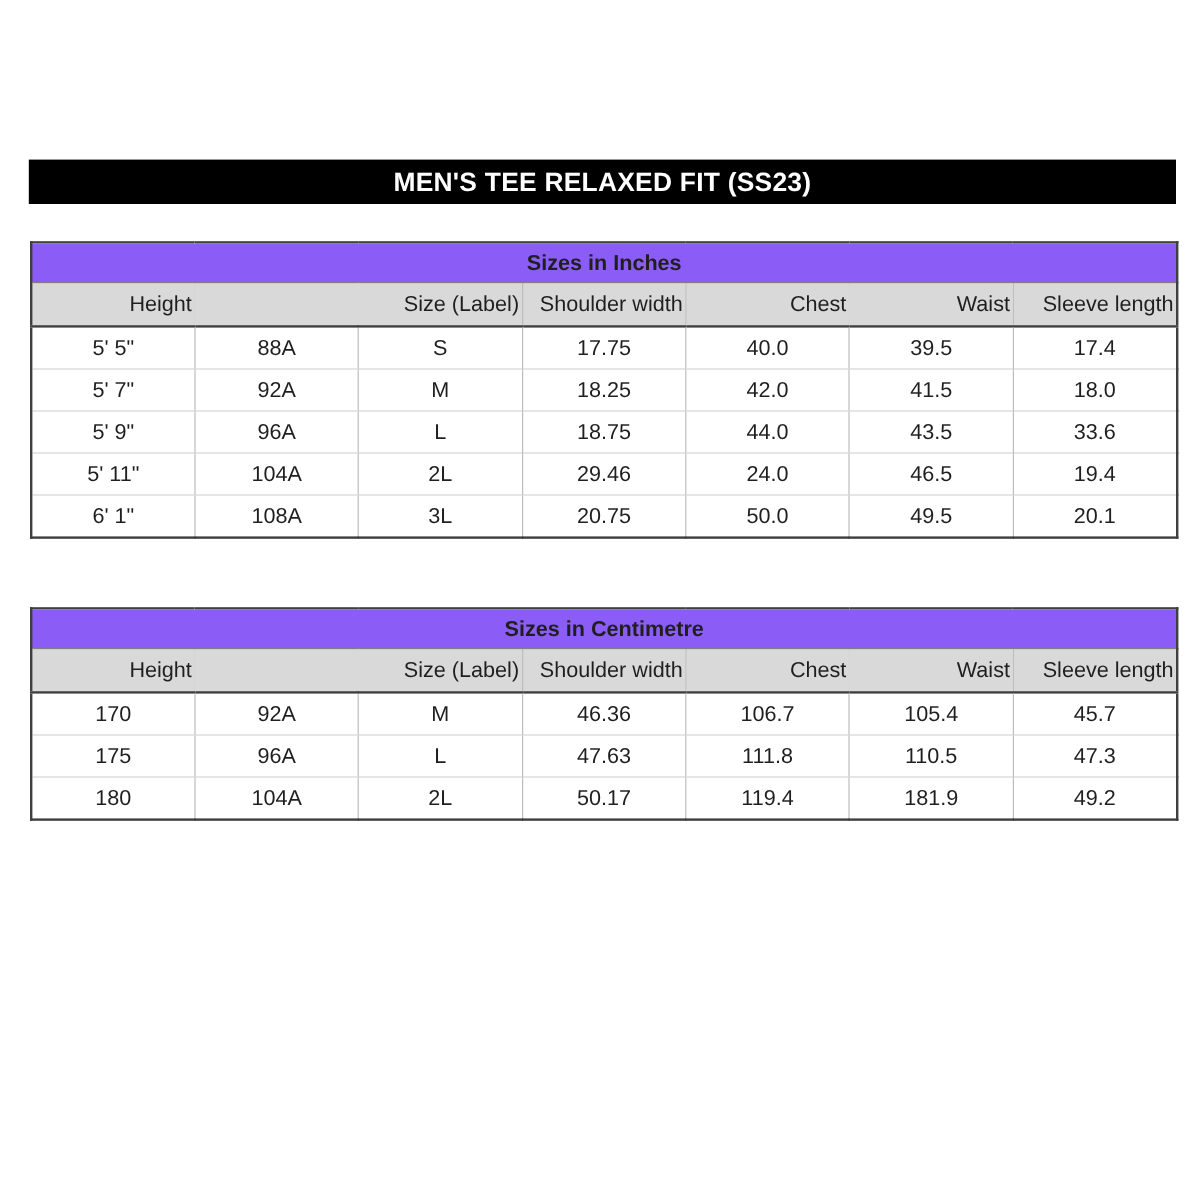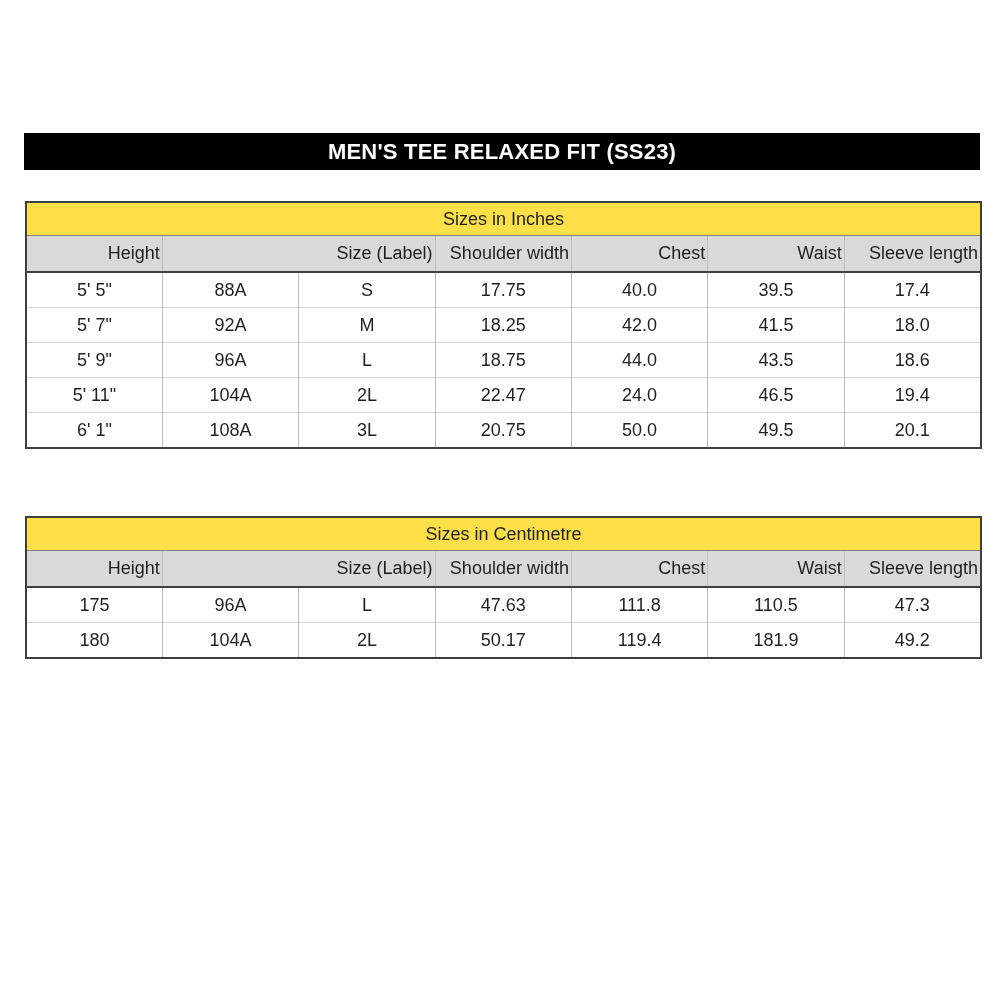--- a/index.html
+++ b/index.html
@@ -30,42 +30,43 @@
     font-weight: bold;
     letter-spacing: 0.2px;
     text-align: right;
   }
   .size-table-wrap {
     position: absolute;
     left: 25px;
     width: 957px;
   }
   .size-table-wrap.first  { top: 201px; }
-  .size-table-wrap.second { top: 506px; margin-top: 10px; }
+  .size-table-wrap.second { top: 506px; }
 
   table.size-table {
     width: 100%;
     border-collapse: collapse;
     table-layout: fixed;
     border: 2px solid var(--outer-border, #3f3f3f);
     font-size: 18px;
   }
   table.size-table td, table.size-table th {
     text-align: center;
     vertical-align: middle;
     font-weight: normal;
     padding: 0 2px;
     overflow: hidden;
     white-space: nowrap;
   }
   tr.caption-row td {
     height: 32px;
-    background: #fde047;
+    background: #8b5cf6;
     border-bottom: 1px solid var(--caption-line, #808080);
     font-size: 18px;
+    font-weight: bold;
   }
   tr.header-row th {
     height: 35px;
     background: var(--header-bg, #d9d9d9);
     border-bottom: 2px solid var(--outer-border, #3f3f3f);
     border-left: 1px solid var(--grid-line, #b7b7b7);
     text-align: right;
   }
   tr.header-row th:first-child { border-left: none; }
   tbody.size-body td {
@@ -129,27 +130,27 @@
             <td>41.5</td>
             <td>18.0</td>
           </tr>
           <tr>
             <td>5' 9"</td>
             <td>96A</td>
             <td>L</td>
             <td>18.75</td>
             <td>44.0</td>
             <td>43.5</td>
-            <td>18.6</td>
+            <td>33.6</td>
           </tr>
           <tr>
             <td>5' 11"</td>
             <td>104A</td>
             <td>2L</td>
-            <td>22.47</td>
+            <td>29.46</td>
             <td>24.0</td>
             <td>46.5</td>
             <td>19.4</td>
           </tr>
           <tr>
             <td>6' 1"</td>
             <td>108A</td>
             <td>3L</td>
             <td>20.75</td>
             <td>50.0</td>
@@ -179,20 +180,29 @@
           <th>Height</th>
           <th colspan="2">Size (Label)</th>
           <th>Shoulder width</th>
           <th>Chest</th>
           <th>Waist</th>
           <th>Sleeve length</th>
         </tr>
       </thead>
       <tbody class="size-body">
           <tr>
+            <td>170</td>
+            <td>92A</td>
+            <td>M</td>
+            <td>46.36</td>
+            <td>106.7</td>
+            <td>105.4</td>
+            <td>45.7</td>
+          </tr>
+          <tr>
             <td>175</td>
             <td>96A</td>
             <td>L</td>
             <td>47.63</td>
             <td>111.8</td>
             <td>110.5</td>
             <td>47.3</td>
           </tr>
           <tr>
             <td>180</td>

